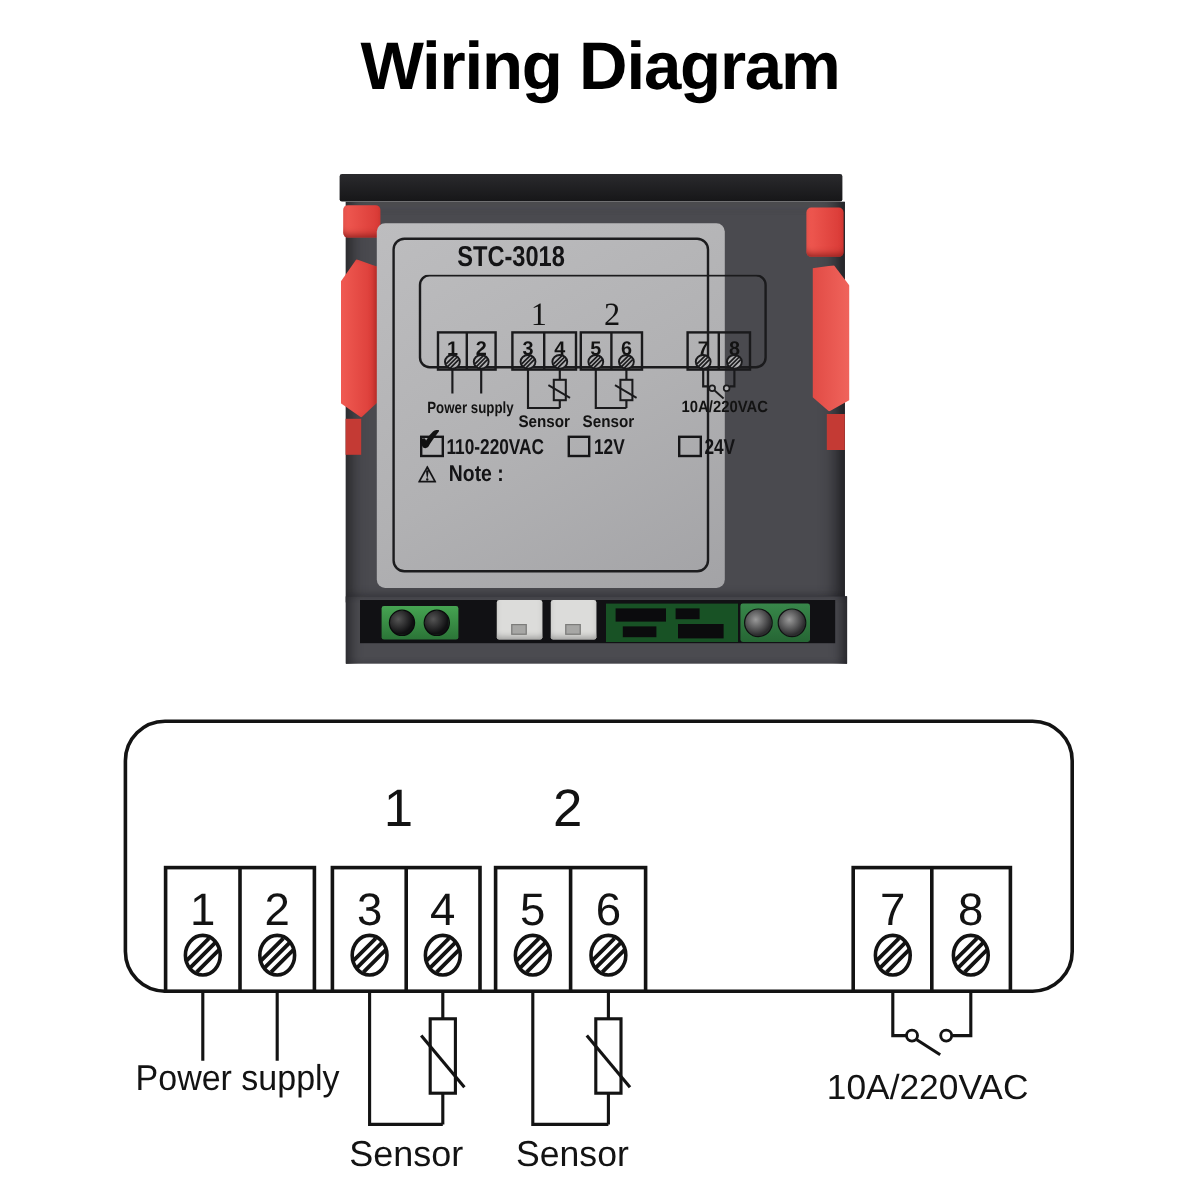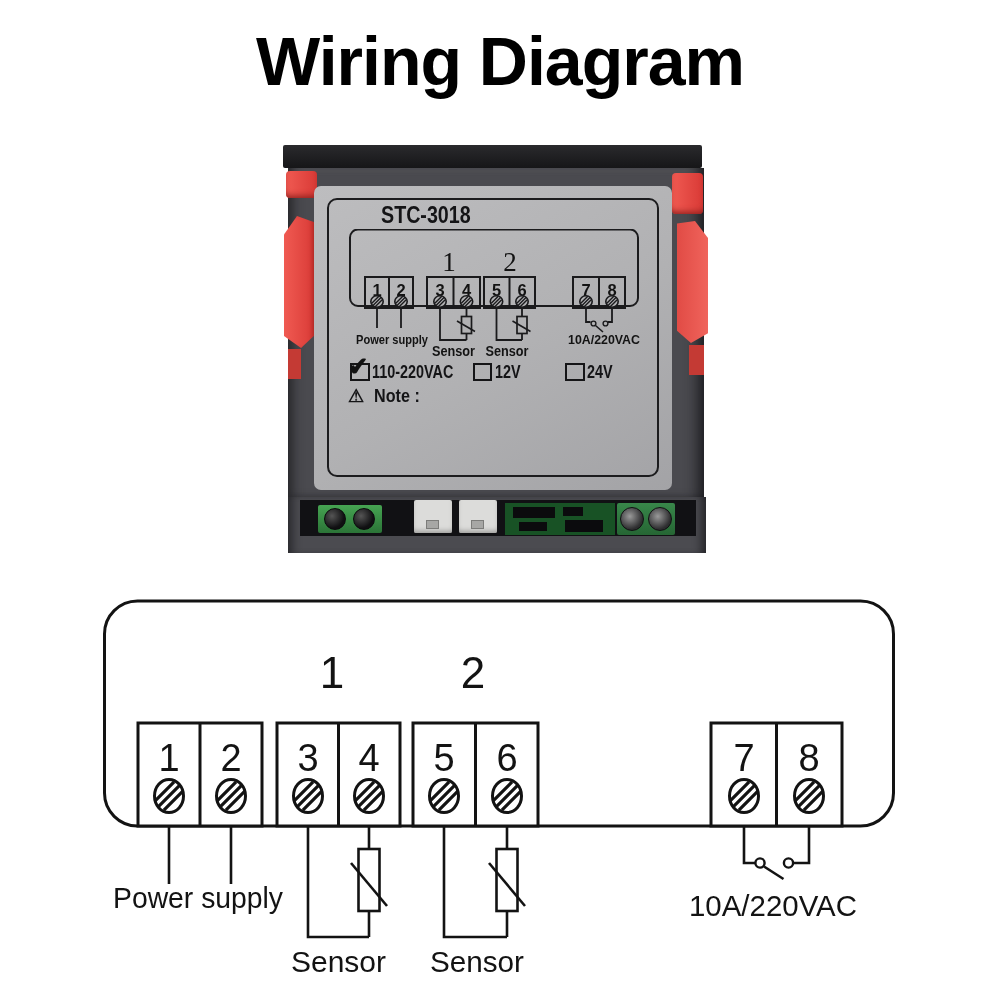--- a/index.html
+++ b/index.html
@@ -4,21 +4,21 @@
 <style>
   * { margin:0; padding:0; box-sizing:border-box; }
   html,body { background:#fff; }
   .page {
     position:relative; width:1000px; height:1000px; background:#ffffff;
     font-family:"Liberation Sans", sans-serif; overflow:hidden;
   }
   
   .title {
     position:absolute; top:22px; left:0; width:100%;
-    text-align:center; font-size:68px; font-weight:bold; color:#000;
+    text-align:center; font-size:56px; font-weight:bold; color:#000;
     letter-spacing:-1px;
   }
   
   .device { position:absolute; left:283px; top:145px; width:423px; height:410px; }
   .top-bar {
     position:absolute; left:0; top:0; width:419px; height:23px;
     background:linear-gradient(180deg,#2a2a2d,#161618); border-radius:2px;
   }
   .body-shell {
     position:absolute; left:5px; top:23px; width:416px; height:334px;
@@ -36,21 +36,21 @@
   }
   .clip-right-long {
     left:394px; top:76px; width:31px; height:122px;
     background:linear-gradient(90deg,#e14b45,#f0645c);
     clip-path:polygon(0 2%, 58% 0, 100% 14%, 100% 92%, 45% 100%, 0 90%);
   }
   .clip-left-sliver  { left:5px;  top:204px; width:13px; height:30px; background:#c43a34; }
   .clip-right-sliver { left:406px; top:200px; width:15px; height:30px; background:#c43a34; }
   
   .label {
-    position:absolute; left:31px; top:41px; width:358px; height:304px;
+    position:absolute; left:31px; top:41px; width:290px; height:304px;
     background:linear-gradient(150deg,#bdbdbf 0%,#b1b1b3 55%,#a3a3a6 100%);
     border-radius:7px; color:#141416;
   }
   .label-border {
     position:absolute; left:13px; top:12px; right:13px; bottom:13px;
     border:2px solid #1c1c1e; border-radius:10px; pointer-events:none;
   }
   .model {
     position:absolute; left:67px; top:15px; font-size:24px; font-weight:bold;
     letter-spacing:0; transform:scaleX(0.82); transform-origin:left top; white-space:nowrap;

